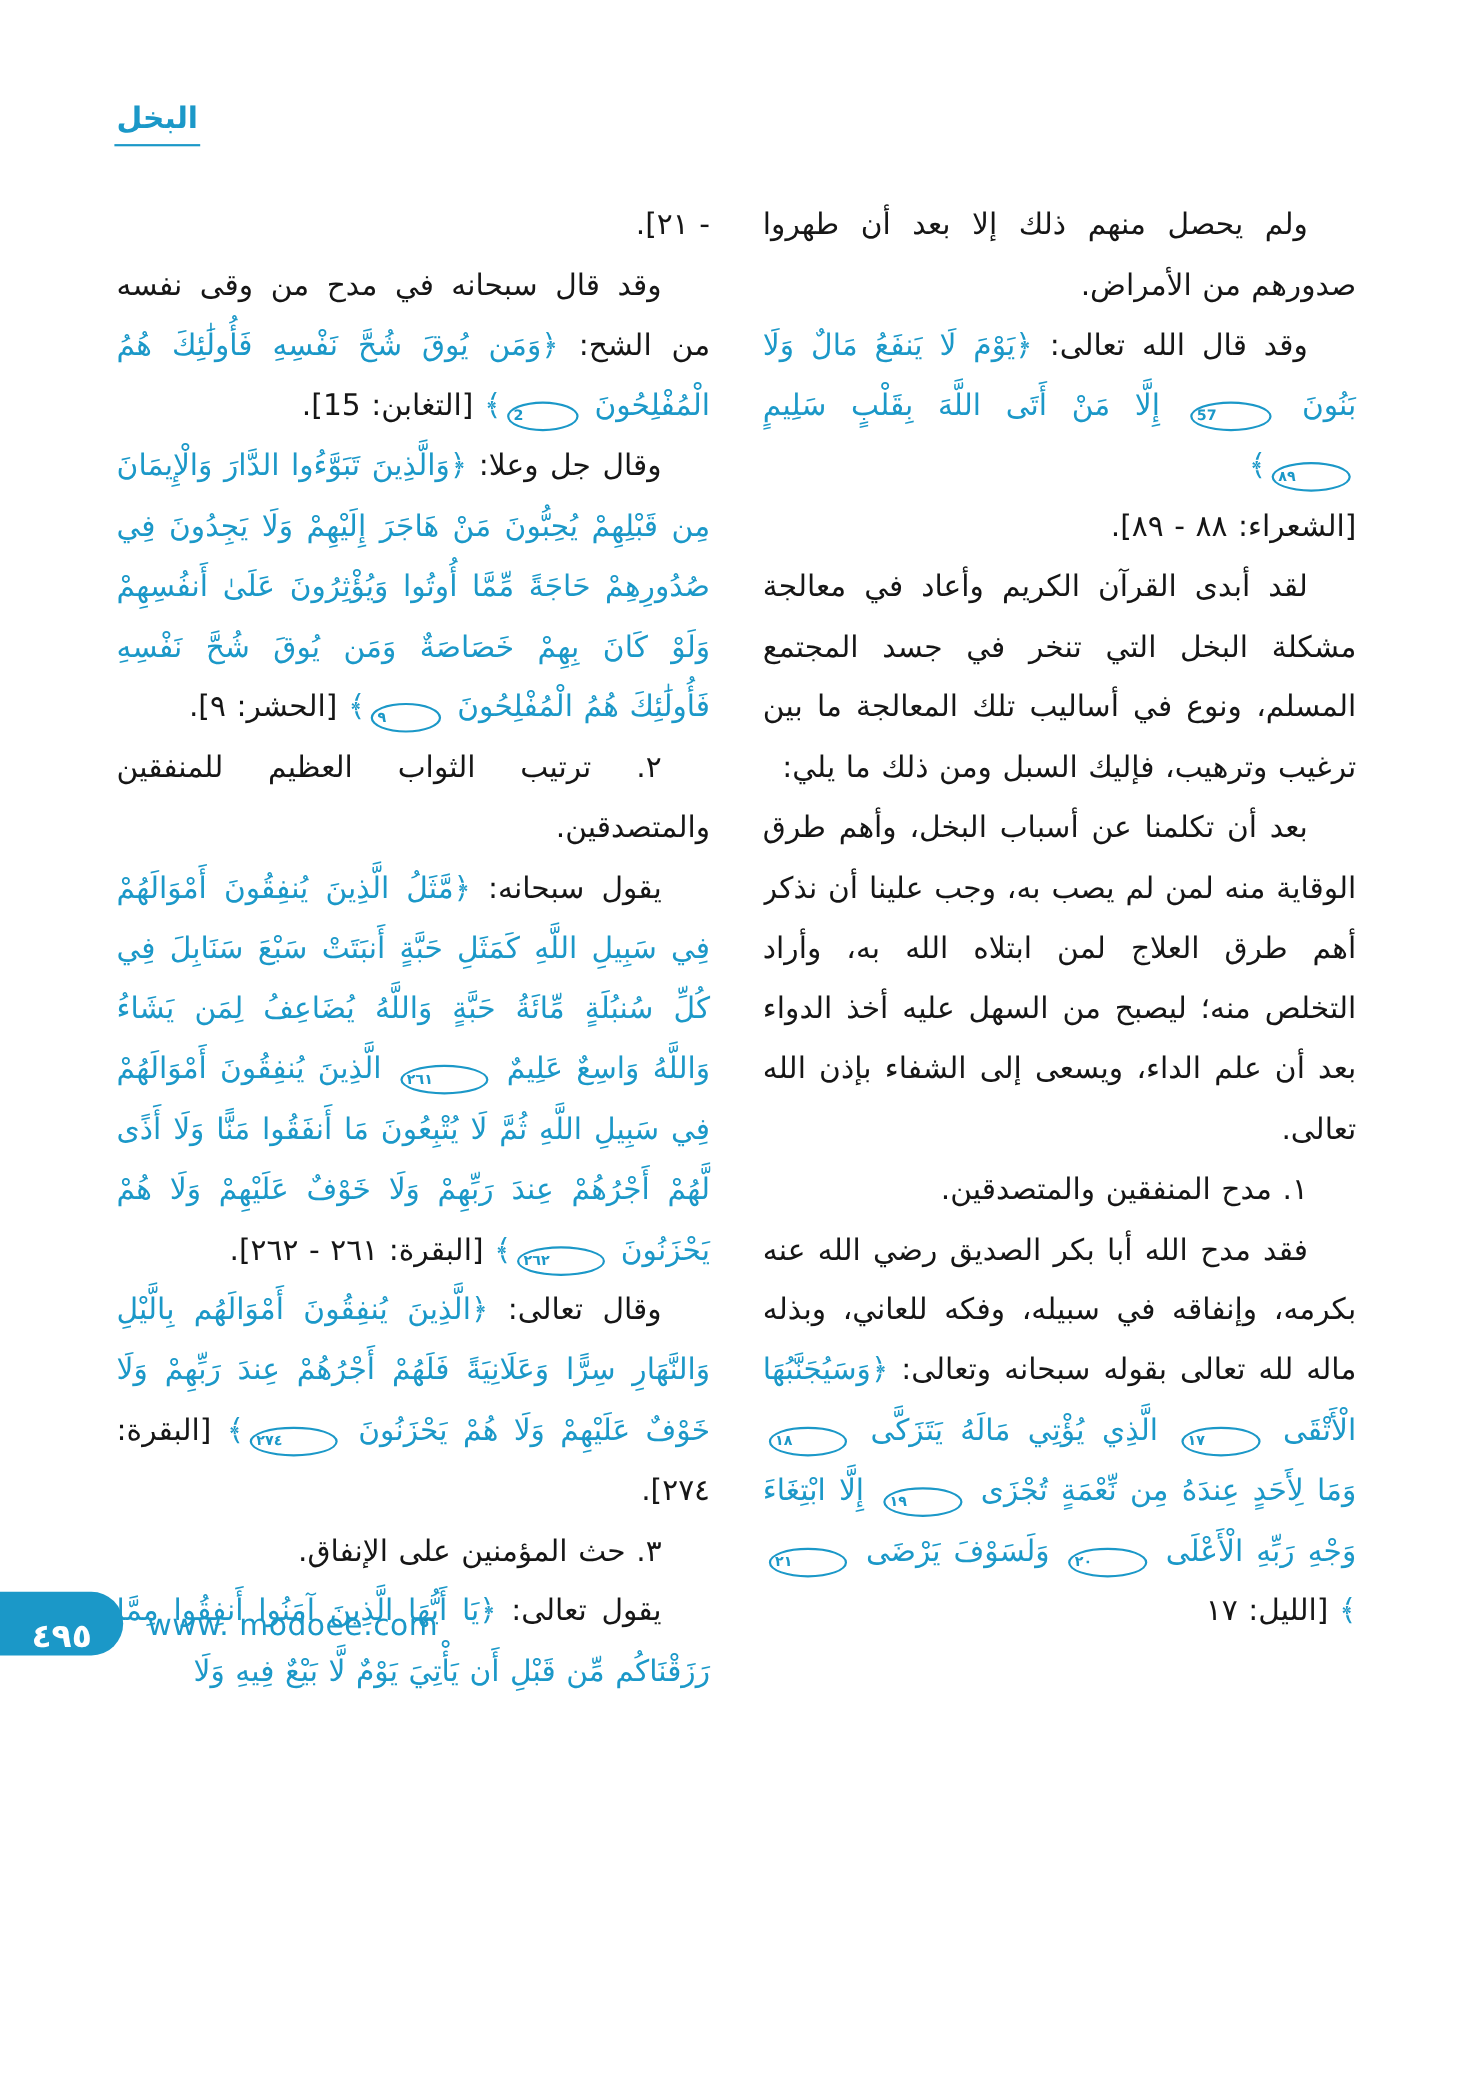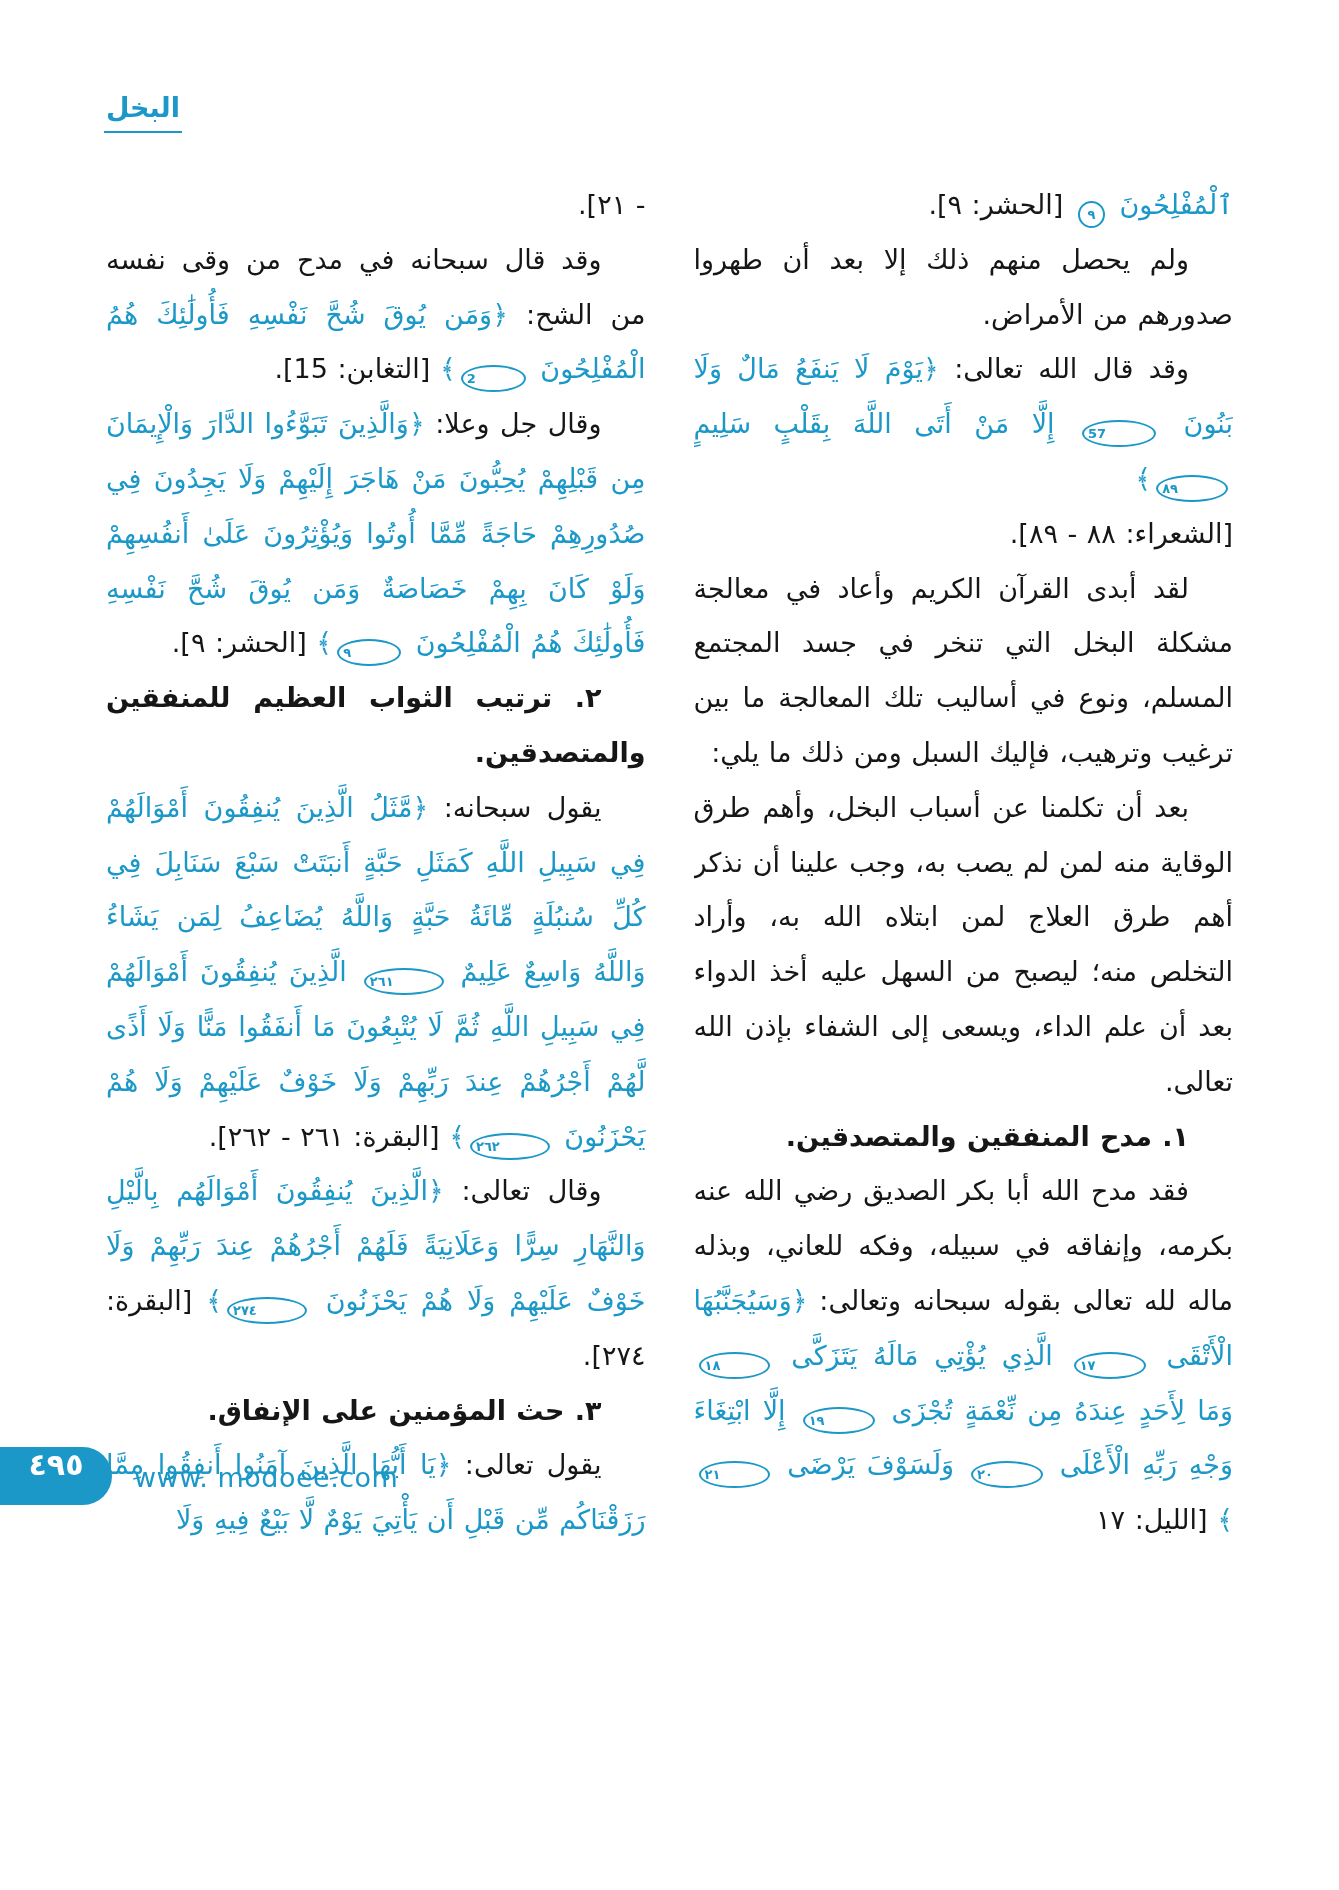--- a/index.html
+++ b/index.html
@@ -58,21 +58,21 @@
     font-size:29px;
     margin:6px 0;
   }
   .block.subheading{
     font-weight:bold;
     text-indent:44px;
   }
   .quran{ color:var(--accent); }
   .body-text{ color:var(--ink); }
   .heading-text{ color:var(--accent); font-weight:bold; }
-  .bold-text{ font-weight:bold;margin-top:28px; }
+  .bold-text{ font-weight:normal;margin-top:28px; }
   .ayah-num{
     display:inline-flex;
     align-items:center;
     justify-content:center;
     min-width:27px;
     height:27px;
     padding:0 4px;
     border:2px solid var(--accent);
     border-radius:50%;
     color:var(--accent);
@@ -84,21 +84,21 @@
   }
   .page-badge{
     position:absolute;
     left:0;
     bottom:60px;
     width:112px;
     height:58px;
     background:var(--accent);
     border-radius:0 30px 30px 0;
     display:flex;
-    align-items:flex-start;
+    align-items:flex-end;
     justify-content:center;
     color:#ffffff;
     font-size:30px;
     font-weight:bold;
   }
   .website{
     position:absolute;
     left:134px;
     bottom:72px;
     color:var(--accent);
@@ -110,21 +110,20 @@
 </style>
 </head>
 <body>
 
 <div class="page">
 
   <div class="running-head">البخل</div>
 
   <div class="columns" id="columns">
       <div class="column">
-        <p class="block para"><span class="quran">ٱلْمُفْلِحُونَ </span><span class="ayah-num">٩</span><span class="body-text"> [الحشر: ٩].</span></p>
         <p class="block para indent"><span class="body-text">ولم يحصل منهم ذلك إلا بعد أن طهروا صدورهم من الأمراض.</span></p>
         <p class="block para indent"><span class="body-text">وقد قال الله تعالى: </span><span class="quran">﴿يَوْمَ لَا يَنفَعُ مَالٌ وَلَا بَنُونَ </span><span class="ayah-num">57</span><span class="quran"> إِلَّا مَنْ أَتَى اللَّهَ بِقَلْبٍ سَلِيمٍ </span><span class="ayah-num">٨٩</span><span class="quran">﴾</span></p>
         <p class="block para"><span class="body-text">[الشعراء: ٨٨ - ٨٩].</span></p>
         <p class="block para indent"><span class="body-text">لقد أبدى القرآن الكريم وأعاد في معالجة مشكلة البخل التي تنخر في جسد المجتمع المسلم، ونوع في أساليب تلك المعالجة ما بين ترغيب وترهيب، فإليك السبل ومن ذلك ما يلي:</span></p>
         <p class="block para indent"><span class="body-text">بعد أن تكلمنا عن أسباب البخل، وأهم طرق الوقاية منه لمن لم يصب به، وجب علينا أن نذكر أهم طرق العلاج لمن ابتلاه الله به، وأراد التخلص منه؛ ليصبح من السهل عليه أخذ الدواء بعد أن علم الداء، ويسعى إلى الشفاء بإذن الله تعالى.</span></p>
         <p class="block subheading"><span class="bold-text">١. مدح المنفقين والمتصدقين.</span></p>
         <p class="block para indent"><span class="body-text">فقد مدح الله أبا بكر الصديق رضي الله عنه بكرمه، وإنفاقه في سبيله، وفكه للعاني، وبذله ماله لله تعالى بقوله سبحانه وتعالى: </span><span class="quran">﴿وَسَيُجَنَّبُهَا الْأَتْقَى </span><span class="ayah-num">١٧</span><span class="quran"> الَّذِي يُؤْتِي مَالَهُ يَتَزَكَّى </span><span class="ayah-num">١٨</span><span class="quran"> وَمَا لِأَحَدٍ عِندَهُ مِن نِّعْمَةٍ تُجْزَى </span><span class="ayah-num">١٩</span><span class="quran"> إِلَّا ابْتِغَاءَ وَجْهِ رَبِّهِ الْأَعْلَى </span><span class="ayah-num">٢٠</span><span class="quran"> وَلَسَوْفَ يَرْضَى </span><span class="ayah-num">٢١</span><span class="quran">﴾</span><span class="body-text"> [الليل: ١٧</span></p>
       </div>
       <div class="column">
         <p class="block para"><span class="body-text">- ٢١].</span></p>

